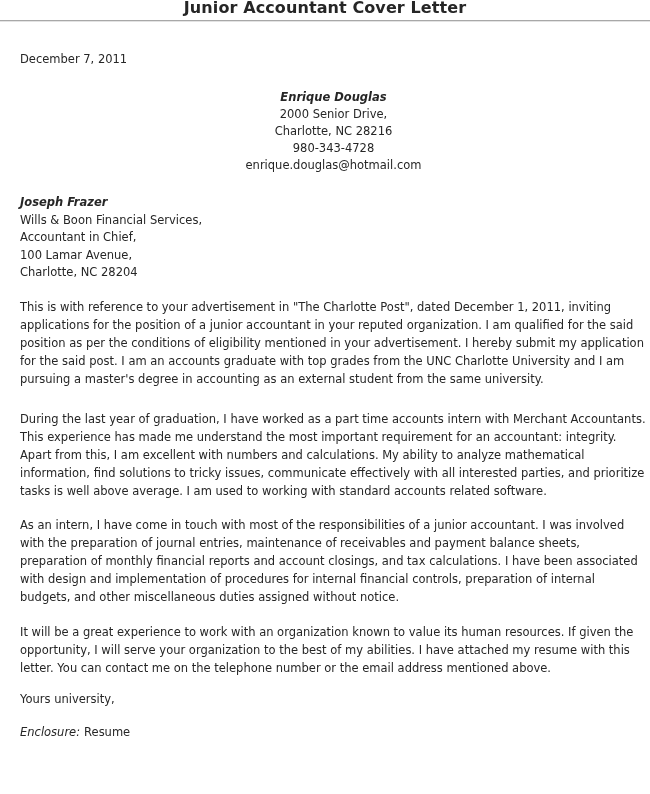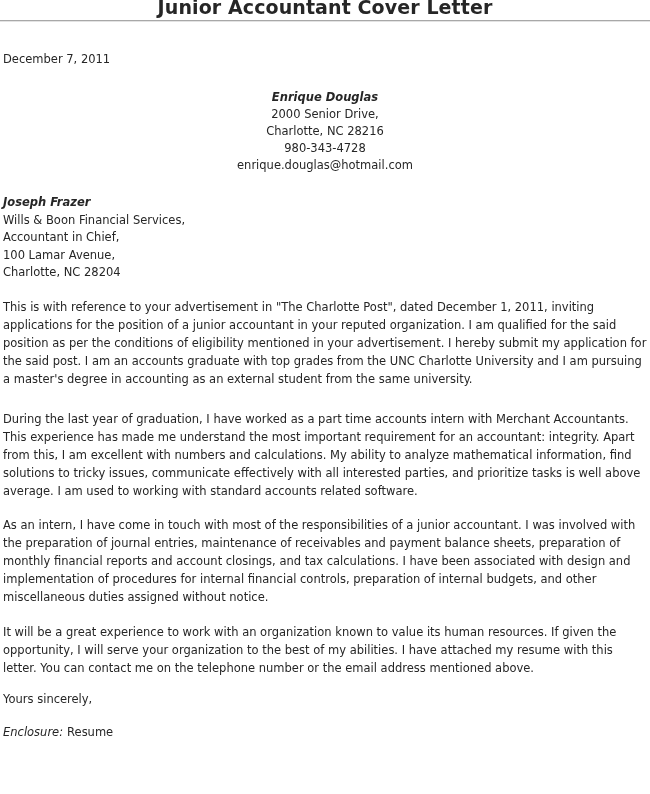--- a/index.html
+++ b/index.html
@@ -9,31 +9,31 @@
     box-sizing: border-box;
     overflow: hidden;
     background: #ffffff;
     color: #262626;
     font-family: "DejaVu Sans", "Liberation Sans", sans-serif;
     font-size: 11.5px;
   }
   .title {
     text-align: center;
     font-weight: bold;
-    font-size: 19px;
+    font-size: 16px;
     line-height: 15px;
     letter-spacing: 0.1px;
   }
   .rule {
     margin-top: 5px;
     height: 1px;
     background: #a8a8a8;
     border-bottom: 1px solid #e3e3e3;
   }
-  .content { padding: 0 3px; }
+  .content { padding: 0 3px; margin-left: 17px; }
   .date { margin-top: 30px; line-height: 14px; }
   .sender { margin-top: 23px; text-align: center; line-height: 17px; }
   .recipient { margin-top: 20px; line-height: 17.5px; }
   .bold-italic { font-weight: bold; font-style: italic; }
   .salutation { margin-top: 20px; line-height: 18px; }
   .paragraph { margin: 0; line-height: 18px; }
   .p1 { margin-top: 16px; }
   .p2 { margin-top: 22px; }
   .p3 { margin-top: 16px; }
   .p4 { margin-top: 17px; }
@@ -70,21 +70,21 @@
       <div>Charlotte, NC 28204</div>
     </div>
 
 
     <p class="paragraph p1">This is with reference to your advertisement in "The Charlotte Post", dated December 1, 2011, inviting applications for the position of a junior accountant in your reputed organization. I am qualified for the said position as per the conditions of eligibility mentioned in your advertisement. I hereby submit my application for the said post. I am an accounts graduate with top grades from the UNC Charlotte University and I am pursuing a master's degree in accounting as an external student from the same university.</p>
     <p class="paragraph p2">During the last year of graduation, I have worked as a part time accounts intern with Merchant Accountants. This experience has made me understand the most important requirement for an accountant: integrity. Apart from this, I am excellent with numbers and calculations. My ability to analyze mathematical information, find solutions to tricky issues, communicate effectively with all interested parties, and prioritize tasks is well above average. I am used to working with standard accounts related software.</p>
     <p class="paragraph p3">As an intern, I have come in touch with most of the responsibilities of a junior accountant. I was involved with the preparation of journal entries, maintenance of receivables and payment balance sheets, preparation of monthly financial reports and account closings, and tax calculations. I have been associated with design and implementation of procedures for internal financial controls, preparation of internal budgets, and other miscellaneous duties assigned without notice.</p>
     <p class="paragraph p4">It will be a great experience to work with an organization known to value its human resources. If given the opportunity, I will serve your organization to the best of my abilities. I have attached my resume with this letter. You can contact me on the telephone number or the email address mentioned above.</p>
 
     <div class="closing">
-      <div>Yours sincerely,</div>
+      <div>Yours university,</div>
     </div>
 
     <div class="enclosure">
       <span class="label">Enclosure:</span><span class="value">Resume</span>
     </div>
 
   </div>
 </div>
 
 </body></html>

